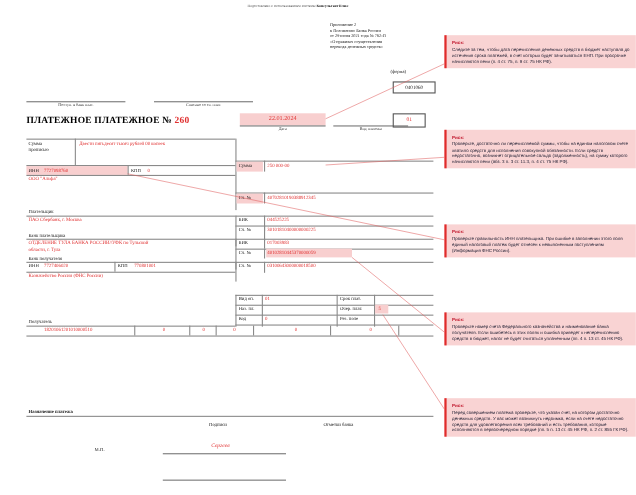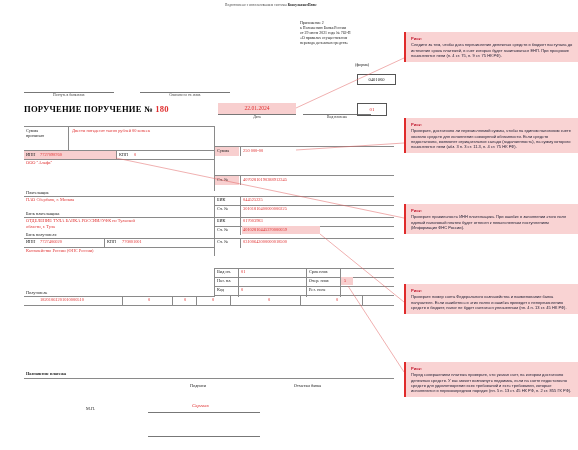--- a/index.html
+++ b/index.html
@@ -108,22 +108,22 @@
 
   <div class="forma">(форма)</div>
   <div class="formcode">0401060</div>
 
   <div class="stubline" style="left:24px;top:92px;width:90px;"></div>
   <div class="stub" style="left:24px;top:93px;width:90px;">Поступ. в банк плат.</div>
   <div class="stubline" style="left:140px;top:92px;width:90px;"></div>
   <div class="stub" style="left:140px;top:93px;width:90px;">Списано со сч. плат.</div>
 
   <div class="title">
-    <span>ПОРУЧЕНИЕ ПОРУЧЕНИЕ №</span>
-    <span class="docnum">180</span>
+    <span>ПЛАТЕЖНОЕ ПЛАТЕЖНОЕ №</span>
+    <span class="docnum">260</span>
   </div>
 
   <div class="datebox">22.01.2024</div>
   <div class="datebox-line"></div>
   <div class="datecap">Дата</div>
 
   <div class="vidline"></div>
   <div class="vidcap">Вид платежа</div>
   <div class="vidbox">01</div>
 

